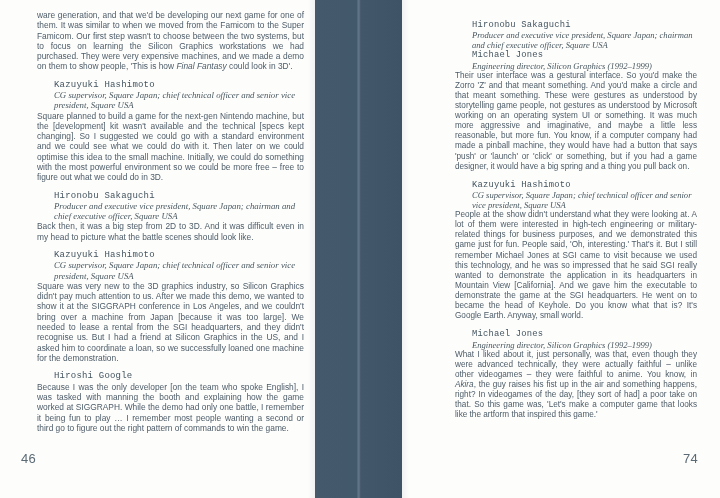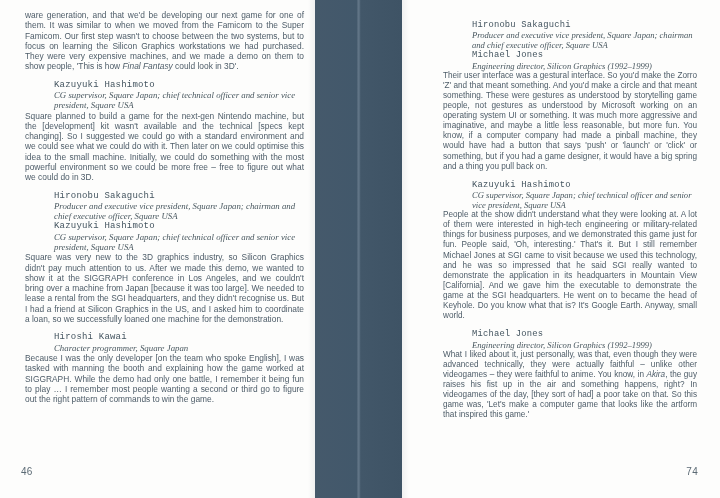--- a/index.html
+++ b/index.html
@@ -17,43 +17,43 @@
     content:""; position:absolute; top:0; bottom:0; width:7px; pointer-events:none;
   }
   .page-left::after  { right:0; background:linear-gradient(90deg, rgba(70,85,100,0) 0%, rgba(70,85,100,0.07) 100%); }
   .page-right::before{ left:0;  background:linear-gradient(270deg, rgba(70,85,100,0) 0%, rgba(70,85,100,0.07) 100%); }
 
   .content { position:relative; max-height:460px; overflow:hidden; }
   .page-left  .content { padding:10px 11px 0 21px; }
   .page-right .content { padding:20px 23px 0 37px; }
 
   p.body-para {
-    margin:0 0 8px 4px;
+    margin:0 0 8px 16px;
     font-size:8.4px; line-height:10.3px;
     color:#4d5c68; text-align:justify;
   }
   .page-right p.body-para { font-size:8.2px; line-height:10.1px; }
 
   .speaker { margin:0 0 0 33px; }
   .speaker-name {
     font-family:Liberation Mono, monospace;
     font-size:9px; line-height:10.4px; color:#43545f; letter-spacing:0.2px;
   }
   .speaker-role {
     font-family:"Liberation Serif", serif; font-style:italic;
     font-size:8.8px; line-height:10.2px; color:#48575f;
   }
   .page-right .speaker-name { font-size:8.8px; }
   .page-right .speaker-role { font-size:8.6px; line-height:10px; }
 
   em.italic-title { font-style:italic; }
 
   .page-number {
-    position:absolute; bottom:21px;
-    font-size:10px; color:#5b6a74; letter-spacing:0.3px;
+    position:absolute; bottom:32px;
+    font-size:13px; color:#5b6a74; letter-spacing:0.3px;
   }
   .page-left  .page-number { left:21px; }
   .page-right .page-number { right:22px; }
 
   
   .spine { position:absolute; left:315px; top:0; width:87px; height:498px; }
   .spine-half { position:absolute; top:0; height:100%; }
   .spine-left  { left:0; width:42px; background:linear-gradient(90deg, #45596b 0%, #42586b 100%); }
   .spine-seam  { position:absolute; top:0; height:100%; left:42px; width:4px;
                  background:linear-gradient(90deg, #4e6274 0%, #64788a 45%, #3e5365 100%); }
@@ -72,30 +72,30 @@
       <div class="speaker">
         <div class="speaker-name">Kazuyuki Hashimoto</div>
         <div class="speaker-role">CG supervisor, Square Japan; chief technical officer and senior vice president, Square USA</div>
       </div>
       <p class="body-para">Square planned to build a game for the next-gen Nintendo machine, but the [development] kit wasn't available and the technical [specs kept changing]. So I suggested we could go with a standard environment and we could see what we could do with it. Then later on we could optimise this idea to the small machine. Initially, we could do something with the most powerful environment so we could be more free – free to figure out what we could do in 3D.</p>
 
       <div class="speaker">
         <div class="speaker-name">Hironobu Sakaguchi</div>
         <div class="speaker-role">Producer and executive vice president, Square Japan; chairman and chief executive officer, Square USA</div>
       </div>
+      <p class="body-para">Back then, it was a big step from 2D to 3D. And it was difficult even in my head to picture what the battle scenes should look like.</p>
 
       <div class="speaker">
         <div class="speaker-name">Kazuyuki Hashimoto</div>
         <div class="speaker-role">CG supervisor, Square Japan; chief technical officer and senior vice president, Square USA</div>
       </div>
       <p class="body-para">Square was very new to the 3D graphics industry, so Silicon Graphics didn't pay much attention to us. After we made this demo, we wanted to show it at the SIGGRAPH conference in Los Angeles, and we couldn't bring over a machine from Japan [because it was too large]. We needed to lease a rental from the SGI headquarters, and they didn't recognise us. But I had a friend at Silicon Graphics in the US, and I asked him to coordinate a loan, so we successfully loaned one machine for the demonstration.</p>
 
       <div class="speaker">
-        <div class="speaker-name">Hiroshi Kawai</div>
-        <div class="speaker-role">Character programmer, Square Japan</div>
+        <div class="speaker-name">Hiroshi Google</div>
       </div>
       <p class="body-para">Because I was the only developer [on the team who spoke English], I was tasked with manning the booth and explaining how the game worked at SIGGRAPH. While the demo had only one battle, I remember it being fun to play … I remember most people wanting a second or third go to figure out the right pattern of commands to win the game.</p>
 
     </div>
     <div class="page-number">46</div>
   </div>
 
   <div class="spine">
     <div class="spine-half spine-left"></div>
     <div class="spine-seam"></div>

